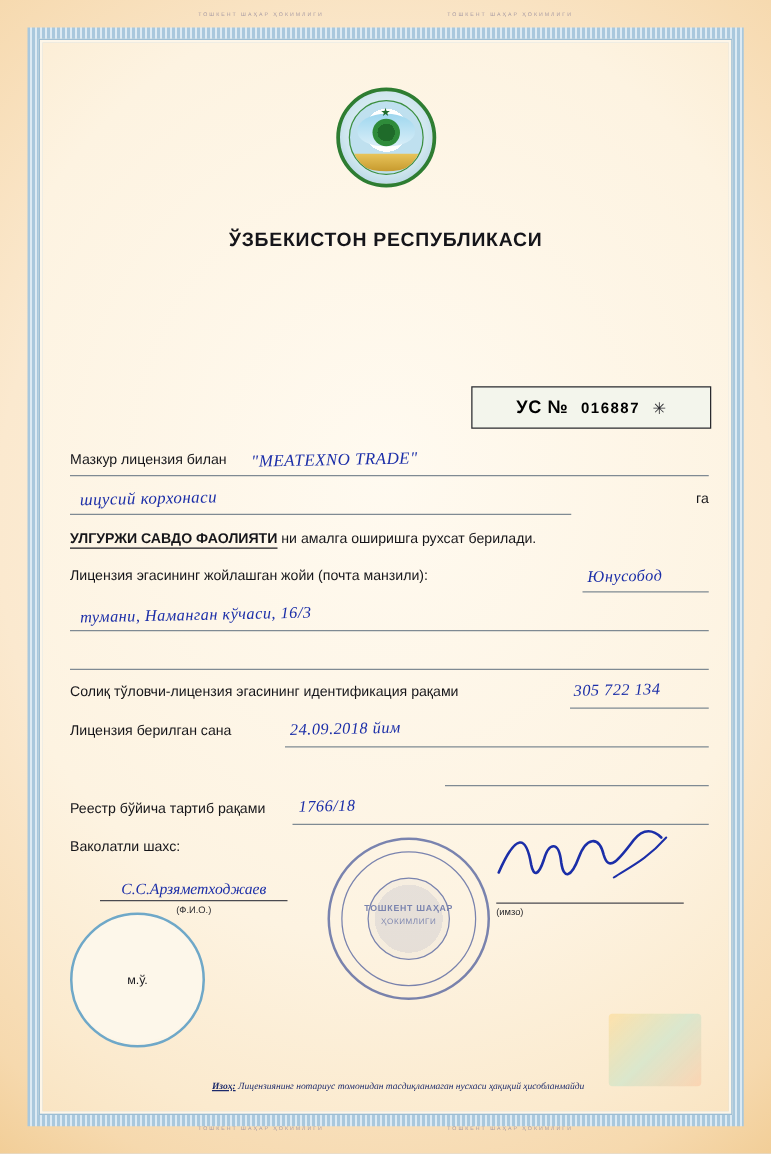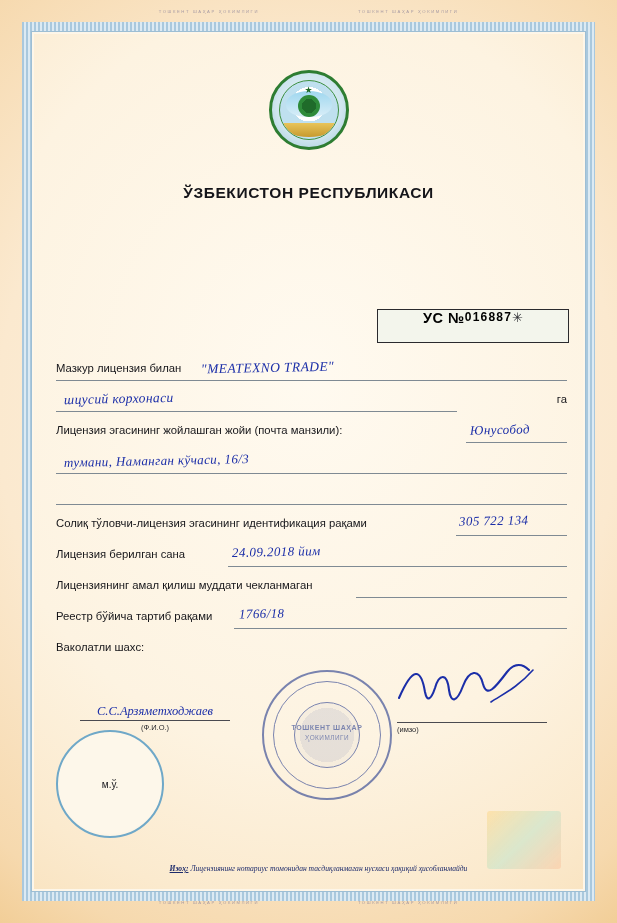--- a/index.html
+++ b/index.html
@@ -51,21 +51,21 @@
 
   .ttl-rep{position:absolute;left:0;right:0;top:150px;text-align:center;font-weight:bold;font-size:15.5px;
     letter-spacing:.6px;color:#15151a;}
   .row-region{position:absolute;left:0;right:0;top:180px;text-align:center;font-size:11.5px;color:#16161a;
     font-weight:bold;letter-spacing:.3px;}
   .ttl-lic{position:absolute;left:0;right:0;top:212px;text-align:center;font-weight:bold;font-size:35px;
     letter-spacing:2.5px;color:#101014;}
 
   
   .serial{position:absolute;right:14px;top:275px;width:190px;height:32px;border:1.5px solid #2a2a2e;
-    background:#f3f5ec;display:flex;align-items:flex-start;justify-content:center;}
+    background:#f3f5ec;display:flex;align-items:center;justify-content:center;gap:10px;}
   .serial .lbl{font-size:14.5px;font-weight:bold;letter-spacing:.5px;}
   .serial .num{font-size:12px;font-weight:bold;letter-spacing:1.2px;}
   .serial .snow{font-size:13px;color:#2b2b30;}
 
   
   .body{position:absolute;left:22px;right:16px;top:322px;font-size:11.3px;color:#16161a;}
   .ln{position:relative;height:31px;}
   .ln .txt{position:absolute;left:0;top:6px;white-space:nowrap;}
   .rule{position:absolute;left:0;right:0;bottom:6px;border-bottom:1px solid #7f8a93;}
   .rule.short{right:110px;}
@@ -148,20 +148,26 @@
         <span class="hand b" style="left:145px;top:4px">"MEATEXNO TRADE"</span>
         <span class="rule"></span>
       </div>
 
       <div class="ln">
         <span class="hand b" style="left:8px;top:4px">шцусий   корхонаси</span>
         <span class="txt" style="left:auto;right:0">га</span>
         <span class="rule short"></span>
       </div>
 
+      <div class="ln">
+        <span class="txt" style="top:7px">
+          <span class="under-bold">УЛГУРЖИ САВДО ФАОЛИЯТИ</span>
+          <span>ни амалга оширишга рухсат берилади.</span>
+        </span>
+      </div>
 
       <div class="ln">
         <span class="txt">Лицензия эгасининг жойлашган жойи (почта манзили):</span>
         <span class="hand" style="left:414px;top:4px">Юнусобод</span>
         <span class="rule" style="left:410px"></span>
       </div>
 
       <div class="ln">
         <span class="hand" style="left:8px;top:4px">тумани, Наманган кўчаси,  16/3</span>
         <span class="rule"></span>
@@ -177,21 +183,20 @@
         <span class="rule" style="left:400px"></span>
       </div>
 
       <div class="ln">
         <span class="txt">Лицензия берилган сана</span>
         <span class="hand" style="left:176px;top:2px">24.09.2018 йим</span>
         <span class="rule" style="left:172px"></span>
       </div>
 
       <div class="ln">
-        <span class="txt">Лицензиянинг амал қилиш муддати чекланмаган</span>
         <span class="rule" style="left:300px"></span>
       </div>
 
       <div class="ln">
         <span class="txt">Реестр бўйича тартиб рақами</span>
         <span class="hand" style="left:183px;top:2px">1766/18</span>
         <span class="rule" style="left:178px"></span>
       </div>
 
       <div class="ln">

